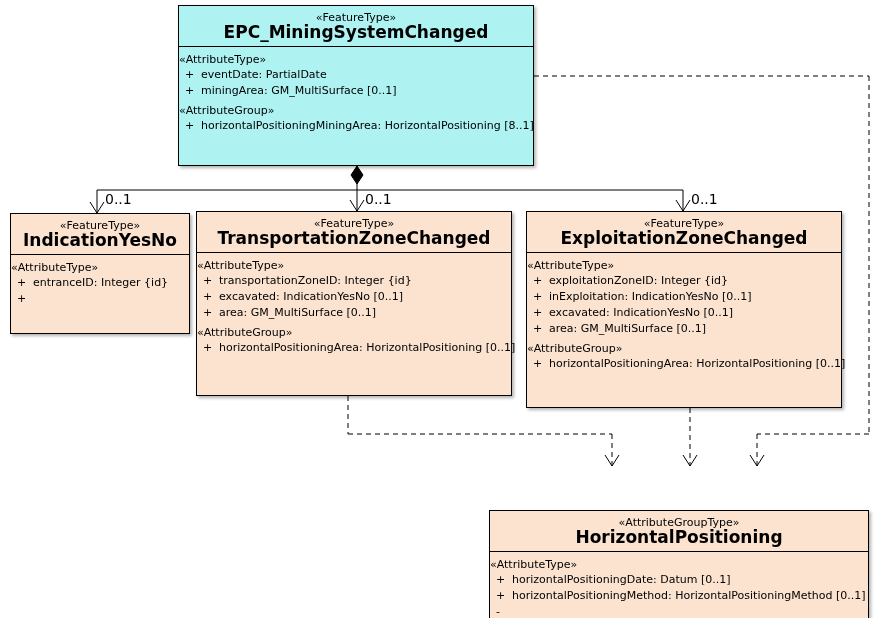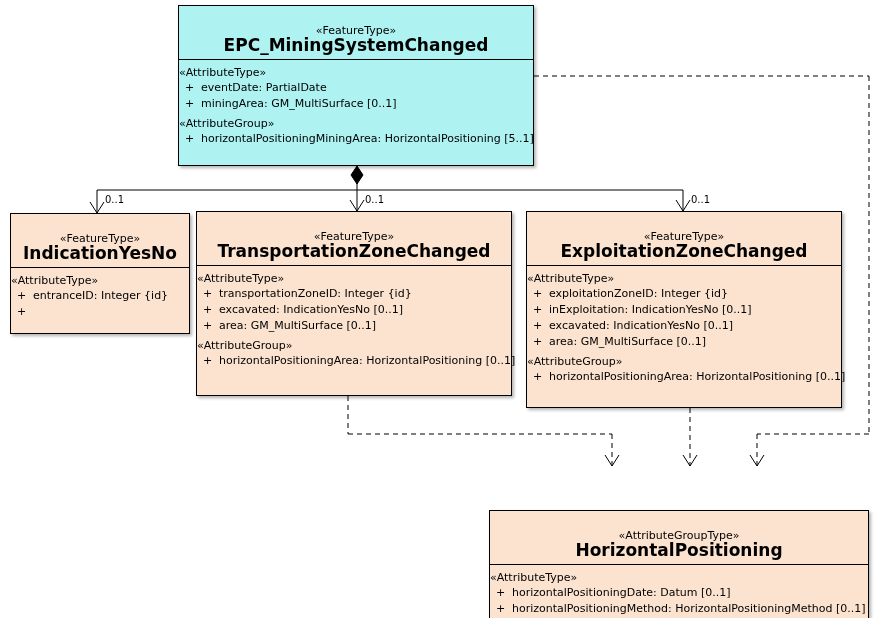--- a/index.html
+++ b/index.html
@@ -31,21 +31,21 @@
     position: absolute;
     box-sizing: border-box;
     border: 1px solid #000000;
     background: #fbe3d0;
     box-shadow: 2px 2px 3px rgba(0,0,0,0.30);
   }
   .uml-class.cyan { background: #aef2f2; }
   .uml-class.cyan .header { background: #aef2f2; }
   .header {
     text-align: center;
-    padding: 18px 4px 6px 4px;
+    padding: 5px 4px 6px 4px;
     border-bottom: 1px solid #000000;
     background: #fbe3d0;
   }
   .stereotype {
     font-size: 11px;
     color: #000;
     line-height: 14px;
   }
   .classname {
     font-size: 17px;
@@ -69,21 +69,21 @@
   .attr-vis {
     width: 16px;
     flex: 0 0 16px;
     text-align: left;
   }
   .attr-text {
     white-space: nowrap;
   }
   .edge-label {
     position: absolute;
-    font-size: 10px;
+    font-size: 14px;
     color: #000;
     background: transparent;
     line-height: 13px;
   }
 </style>
 </head>
 <body>
 
 <div id="canvas">
 
@@ -128,21 +128,21 @@
         <span class="attr-vis">+</span>
         <span class="attr-text">eventDate: PartialDate</span>
       </div>
       <div class="attr-row">
         <span class="attr-vis">+</span>
         <span class="attr-text">miningArea: GM_MultiSurface [0..1]</span>
       </div>
       <div class="group-label" style="padding-top:4px;">«AttributeGroup»</div>
       <div class="attr-row">
         <span class="attr-vis">+</span>
-        <span class="attr-text">horizontalPositioningMiningArea: HorizontalPositioning [5..1]</span>
+        <span class="attr-text">horizontalPositioningMiningArea: HorizontalPositioning [8..1]</span>
       </div>
     </div>
   </div>
 
   <div class="uml-class" style="left:10px; top:213px; width:180px; height:121px;">
     <div class="header">
       <div class="stereotype">«FeatureType»</div>
       <div class="classname">IndicationYesNo</div>
     </div>
     <div class="body-section">

